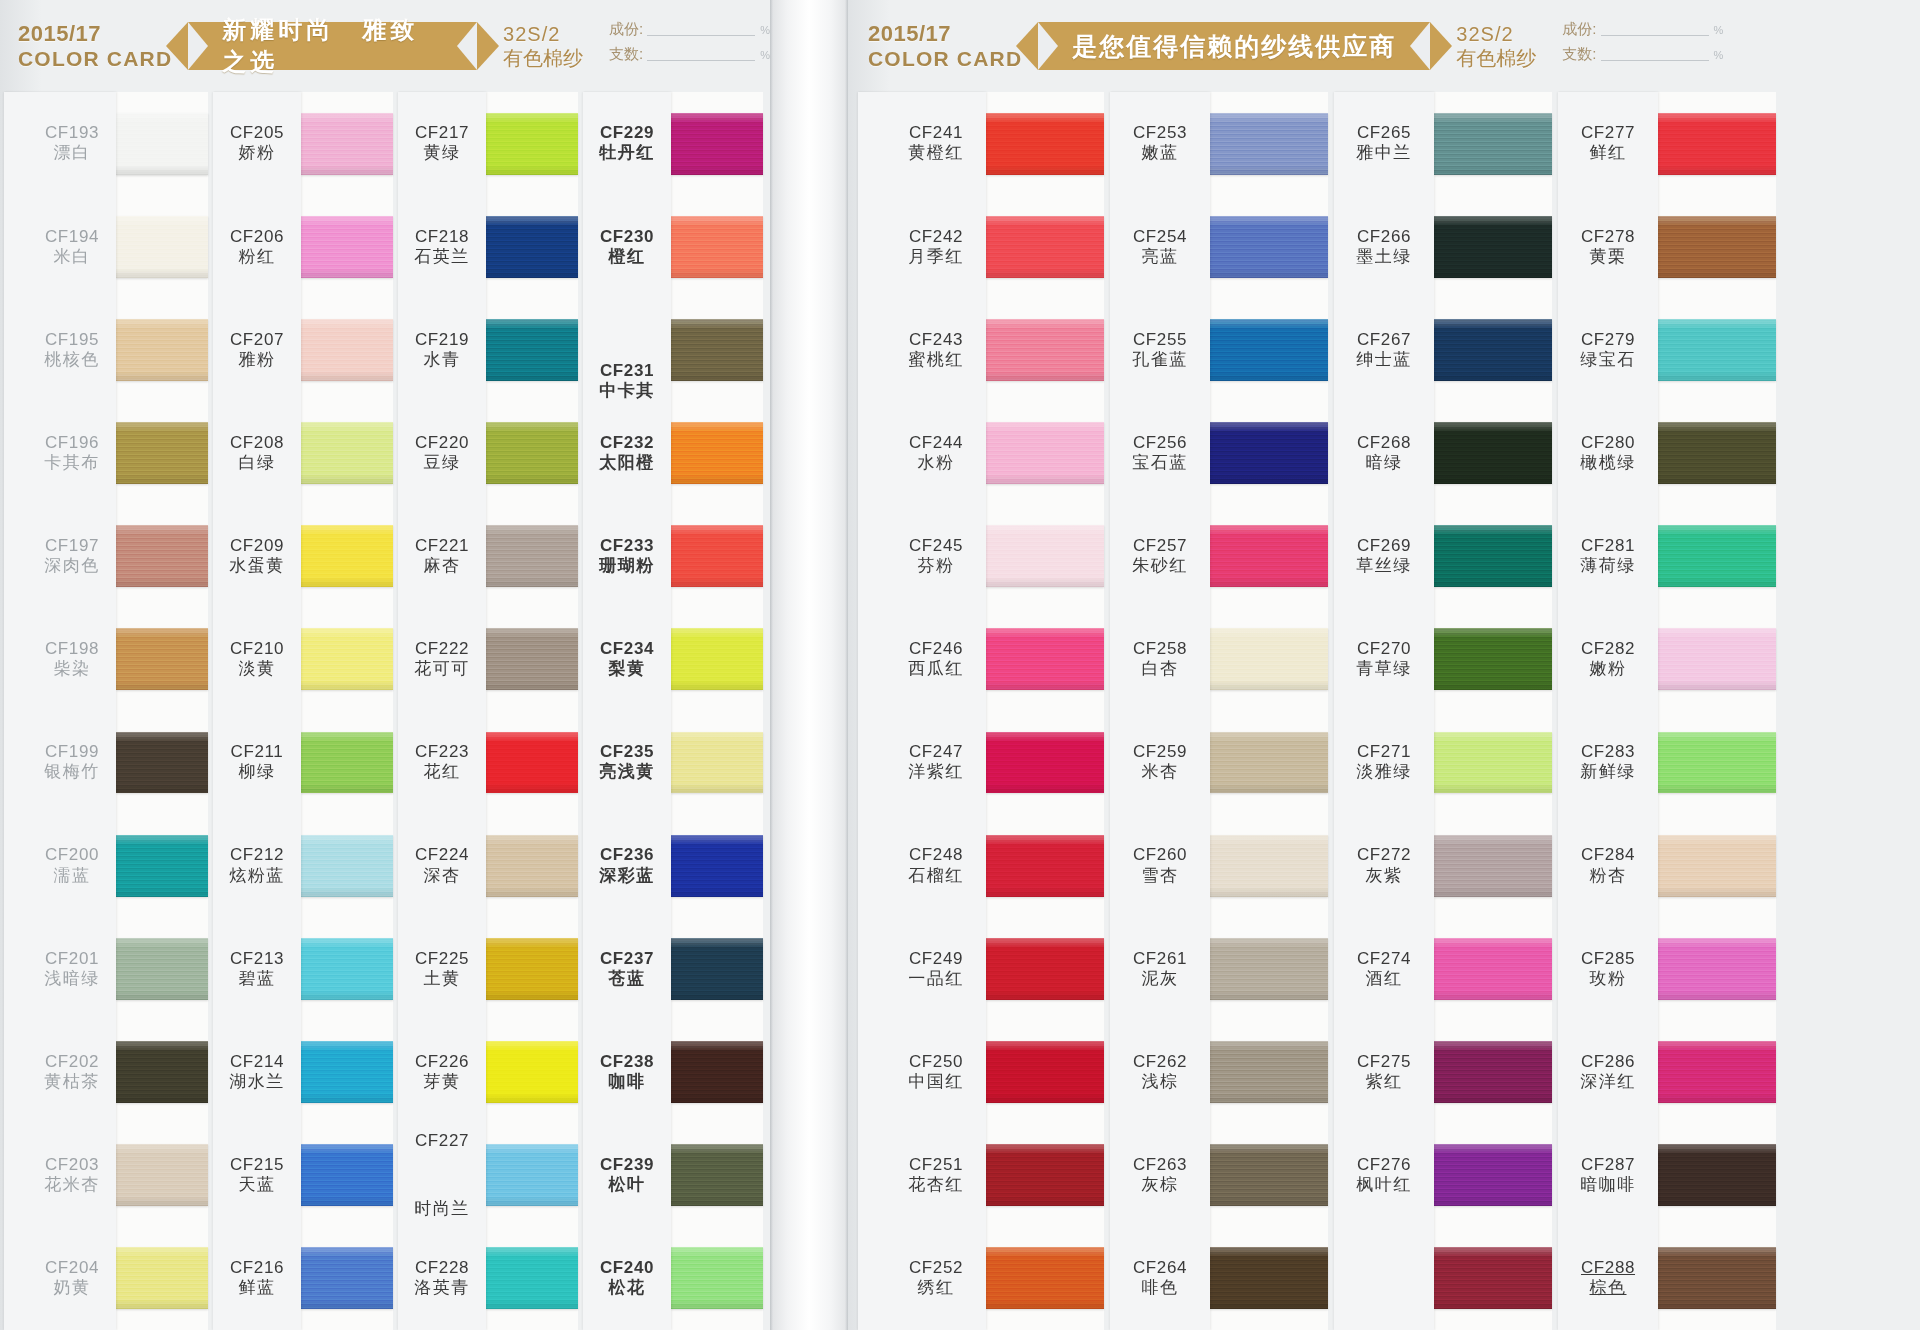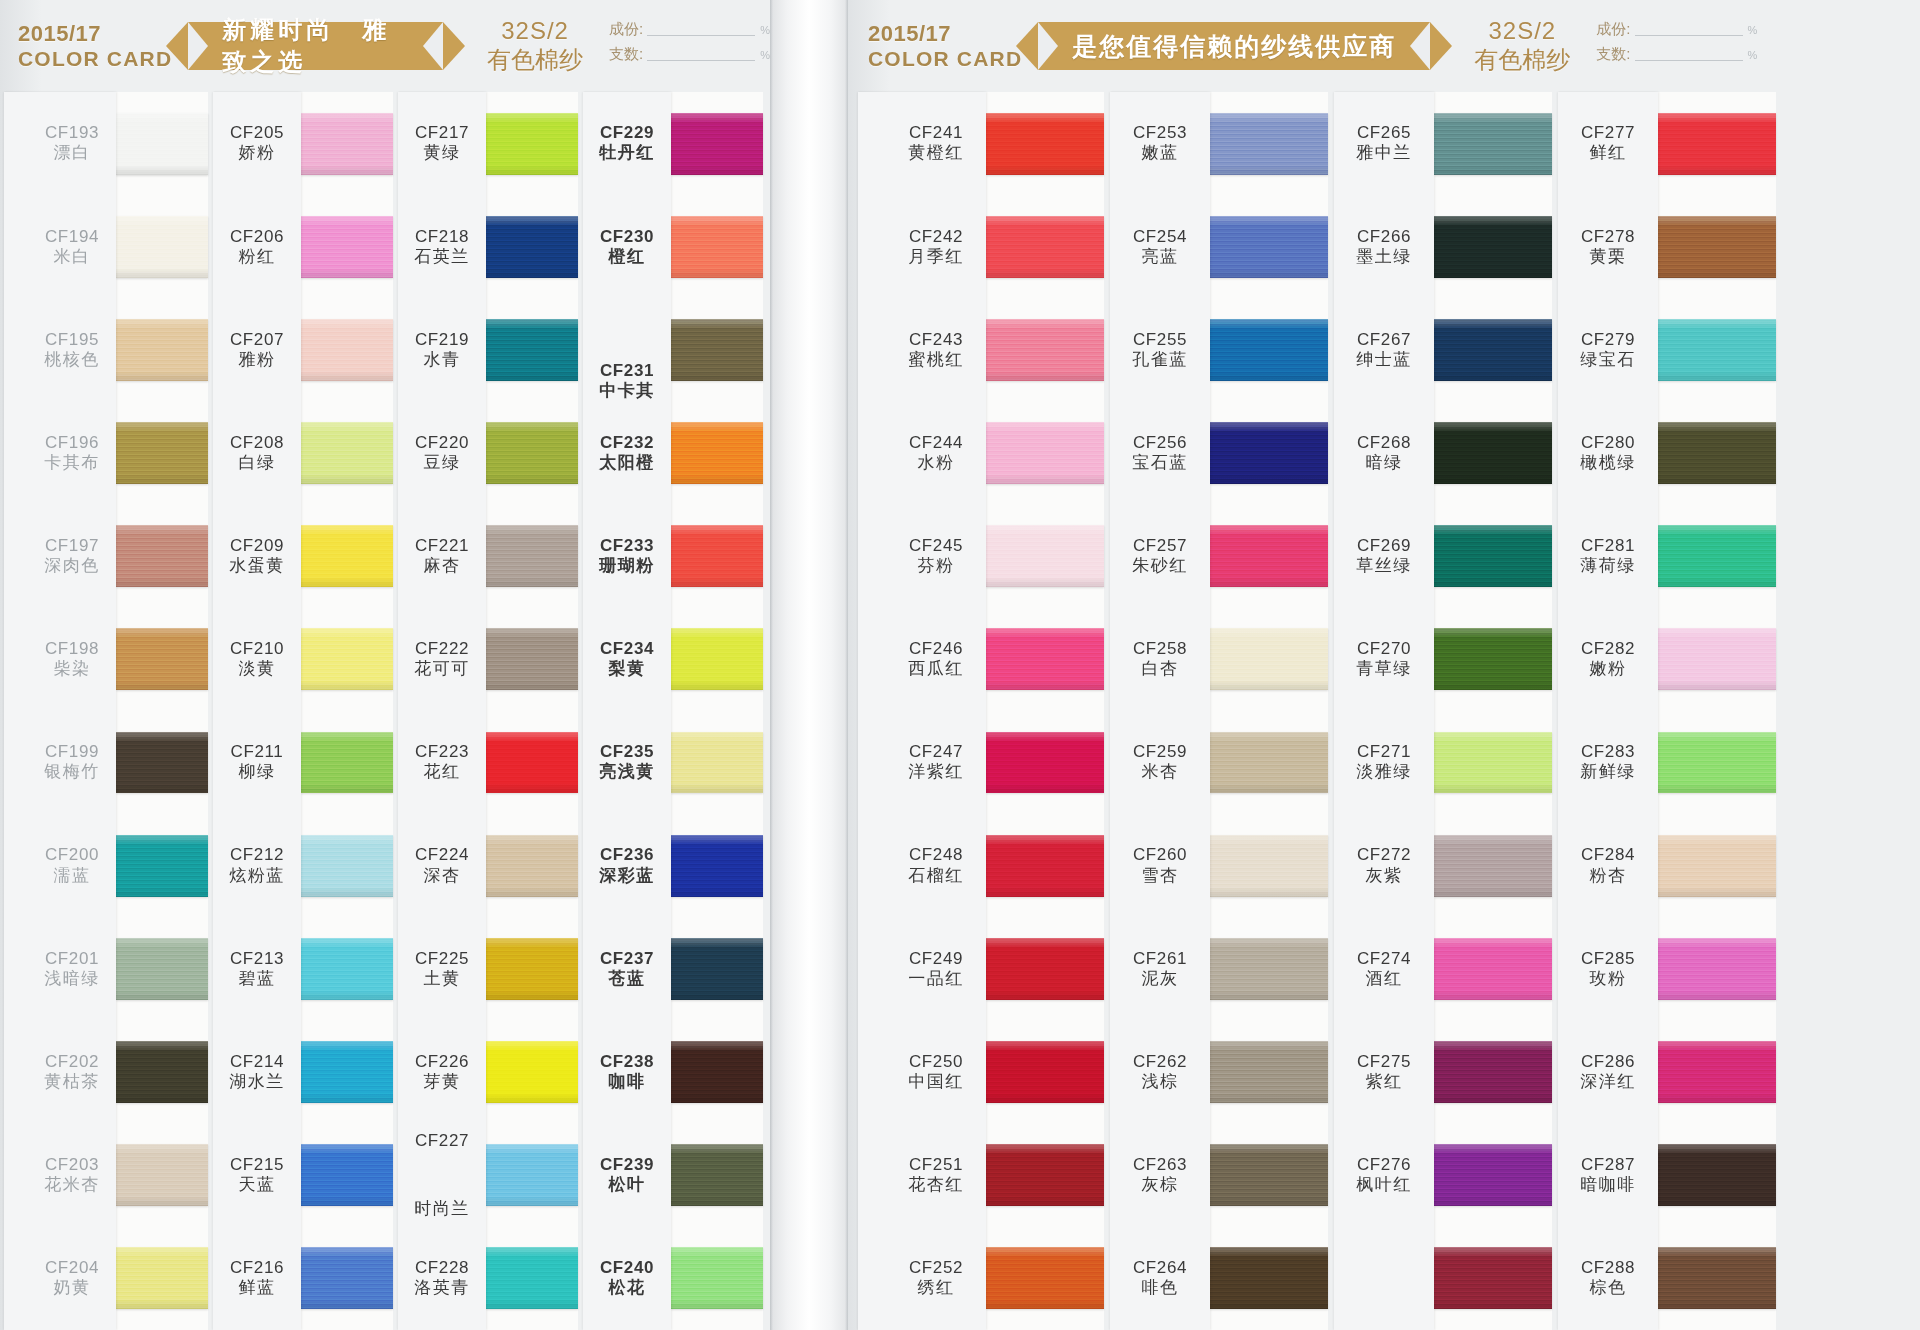--- a/index.html
+++ b/index.html
@@ -41,22 +41,22 @@
     border-bottom:24px solid transparent;
   }
   .ribbon:before{left:-22px;border-right:22px solid #c9a055;}
   .ribbon:after{right:-22px;border-left:22px solid #c9a055;}
   .ribbon .notch-l,.ribbon .notch-r{
     position:absolute;top:0;width:0;height:0;border-top:24px solid transparent;
     border-bottom:24px solid transparent;
   }
   .ribbon .notch-l{left:0;border-left:20px solid #eceef0;}
   .ribbon .notch-r{right:0;border-right:20px solid #eceef0;}
-  .yarnspec{color:#b08b4e;font-size:24px;line-height:1.2;text-align:center;white-space:nowrap;
-    text-shadow:0 1px 0 rgba(255,255,255,.55);margin-left:28px;}
+  .yarnspec{color:#b08b4e;font-size:20px;line-height:1.2;white-space:nowrap;
+    text-shadow:0 1px 0 rgba(255,255,255,.55);margin-left:10px;}
   .yarnspec .l1{letter-spacing:1px;}
   .fields{margin-left:26px;font-size:15px;color:#a79270;line-height:1.0;}
   .fieldrow{display:flex;align-items:flex-end;margin-bottom:10px;white-space:nowrap;}
   .fieldrow .lbl{margin-right:4px;}
   .fieldrow .rule{display:inline-block;width:108px;border-bottom:1px solid #c3c8cc;height:13px;}
   .fieldrow .pct{margin-left:5px;font-size:11px;color:#b9bec2;}
 
   
   .grid{position:absolute;top:92px;display:flex;}
   .colpair{position:relative;display:flex;}
@@ -840,21 +840,21 @@
               <div class="cname">玫粉</div>
             </div>
             <div class="cell lbl-cell" style="height: 103.167px;">
               <div class="code">CF286</div>
               <div class="cname">深洋红</div>
             </div>
             <div class="cell lbl-cell" style="height: 103.167px;">
               <div class="code">CF287</div>
               <div class="cname">暗咖啡</div>
             </div>
-            <div class="cell lbl-cell" style="height: 103.167px;">
+            <div class="cell lbl-cell" style="height: 103.167px; text-decoration: underline;">
               <div class="code">CF288</div>
               <div class="cname">棕色</div>
             </div>
           </div>
           <div class="swatchstrip" style="width: 118px;">
             <div class="cell sw-cell" style="height: 103.167px;">
               <div class="sw" title="CF277 鲜红" style="background: rgb(232, 50, 60);"></div>
             </div>
             <div class="cell sw-cell" style="height: 103.167px;">
               <div class="sw" title="CF278 黄栗" style="background: rgb(155, 95, 54);"></div>

